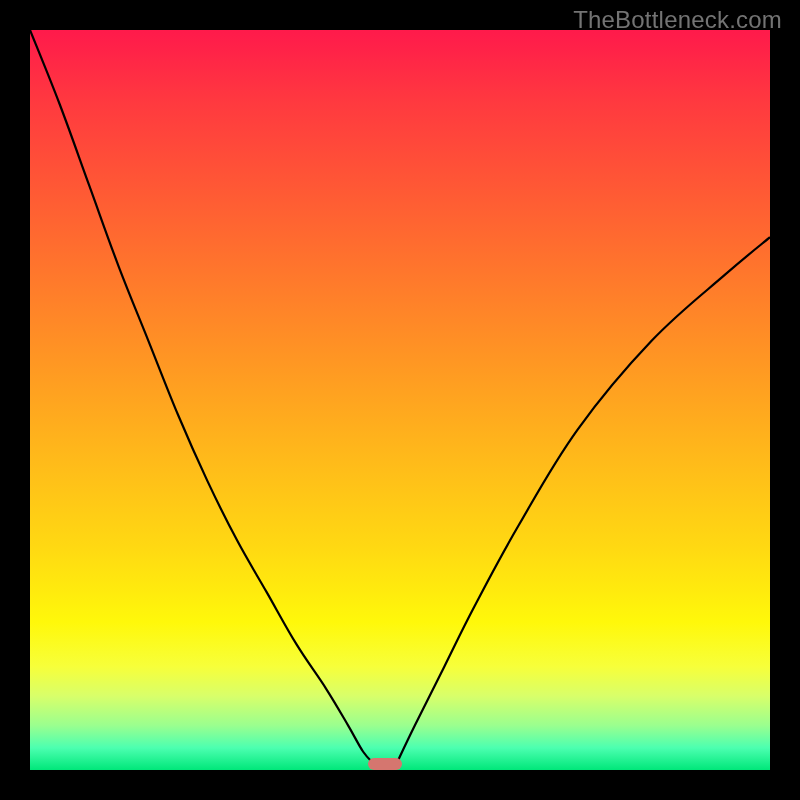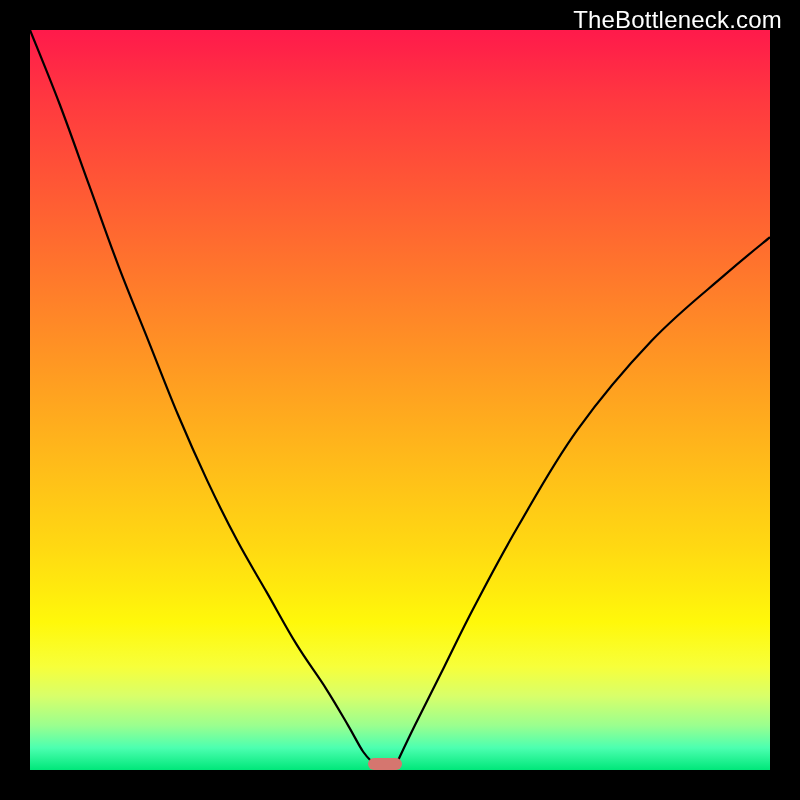--- a/index.html
+++ b/index.html
@@ -9,21 +9,21 @@
     width: 800px;
     height: 800px;
     background: #000;
   }
   .watermark {
     position: absolute;
     top: 6px;
     right: 18px;
     font-family: Arial, Helvetica, sans-serif;
     font-size: 24px;
-    color: #ffffff;
+    color: #737373;
     letter-spacing: 0.2px;
     z-index: 10;
   }
   .plot {
     position: absolute;
     left: 30px;
     top: 30px;
     width: 740px;
     height: 740px;
     overflow: hidden;

